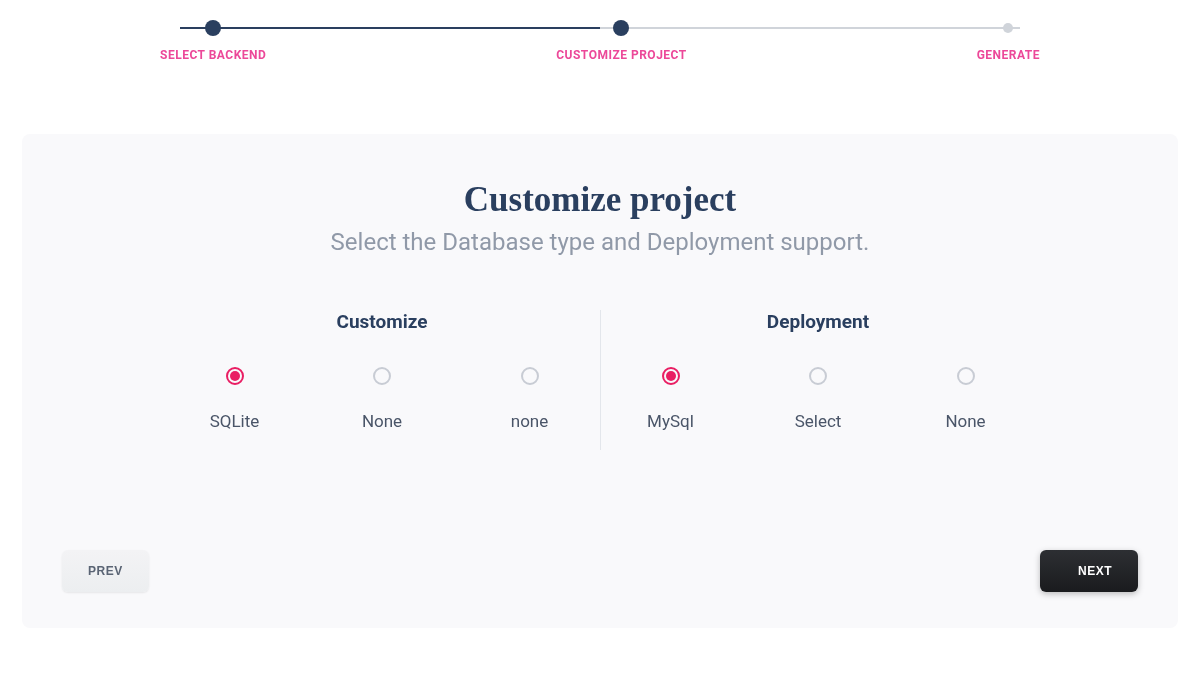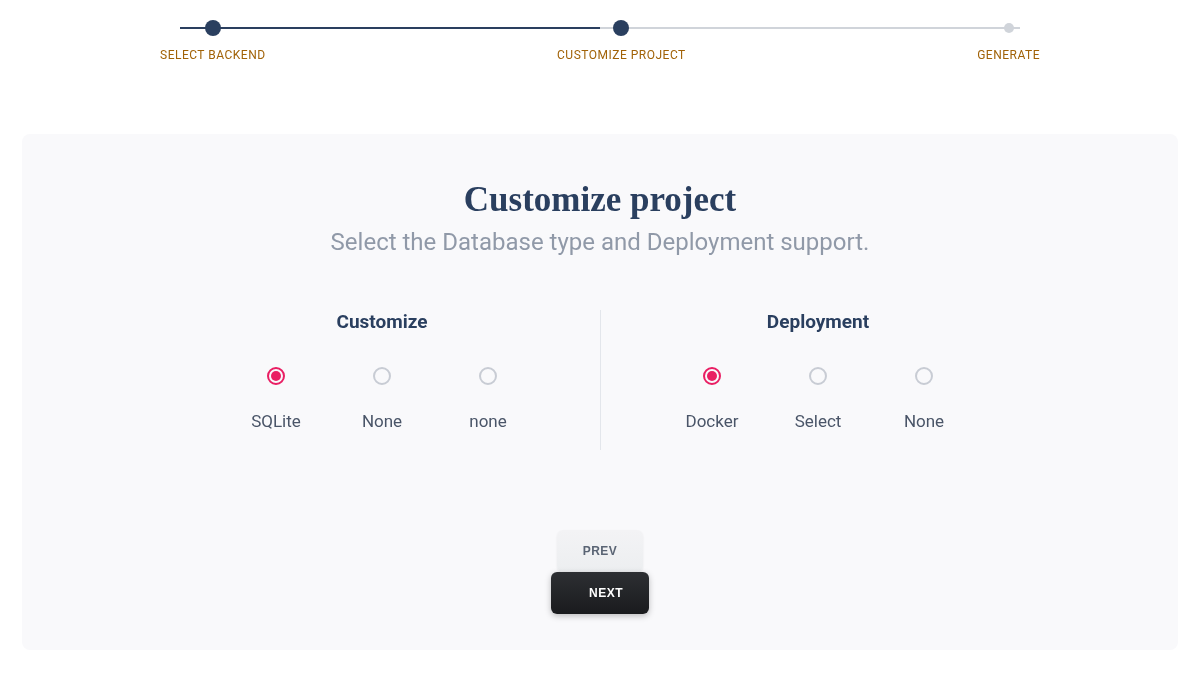--- a/index.html
+++ b/index.html
@@ -69,23 +69,23 @@
       background: #d0d4da;
     }
     .stepper-dot.small {
       width: 10px;
       height: 10px;
       margin-top: 3px;
       margin-bottom: 15px;
     }
     .stepper-label {
       font-size: 12px;
-      font-weight: 400;
+      font-weight: 700;
       letter-spacing: 0.5px;
-      color: #a16207;
+      color: #ec4899;
       white-space: nowrap;
       text-transform: uppercase;
     }
     
     .card {
       margin: 72px 2px 0;
       background: #f9f9fb;
       border-radius: 8px;
       padding: 46px 40px 36px;
       min-height: 494px;
@@ -120,21 +120,21 @@
     }
     .option-group-title {
       text-align: center;
       font-size: 19px;
       font-weight: 700;
       color: #2a3f5f;
       margin-bottom: 34px;
     }
     .option-items {
       display: flex;
-      justify-content: center;
+      justify-content: space-between;
       gap: 6px;
     }
     .option-item {
       display: flex;
       flex-direction: column;
       align-items: center;
       cursor: pointer;
       min-width: 100px;
     }
     .radio-outer {
@@ -167,23 +167,22 @@
     .divider-vertical {
       width: 1px;
       background: #e3e6eb;
       align-self: stretch;
       min-height: 140px;
     }
     .card-footer {
       margin-top: auto;
       padding-top: 80px;
       display: flex;
-      justify-content: flex-end;
-      align-items: center;
-      flex-direction: column;
+      justify-content: space-between;
+      align-items: center;
     }
     .btn {
       border: none;
       border-radius: 6px;
       font-size: 12px;
       font-weight: 700;
       letter-spacing: 0.5px;
       padding: 14px 26px;
       cursor: pointer;
       text-transform: uppercase;
@@ -256,21 +255,21 @@
 
       <div class="divider-vertical"></div>
 
       <div class="option-group">
         <div class="option-group-title">Deployment</div>
         <div class="option-items">
           <div class="option-item">
             <div class="radio-outer selected">
                 <div class="radio-inner"></div>
               </div>
-            <div class="option-label">Docker</div>
+            <div class="option-label">MySql</div>
           </div>
           <div class="option-item">
             <div class="radio-outer"></div>
             <div class="option-label">Select</div>
           </div>
           <div class="option-item">
             <div class="radio-outer"></div>
             <div class="option-label">None</div>
           </div>
         </div>

